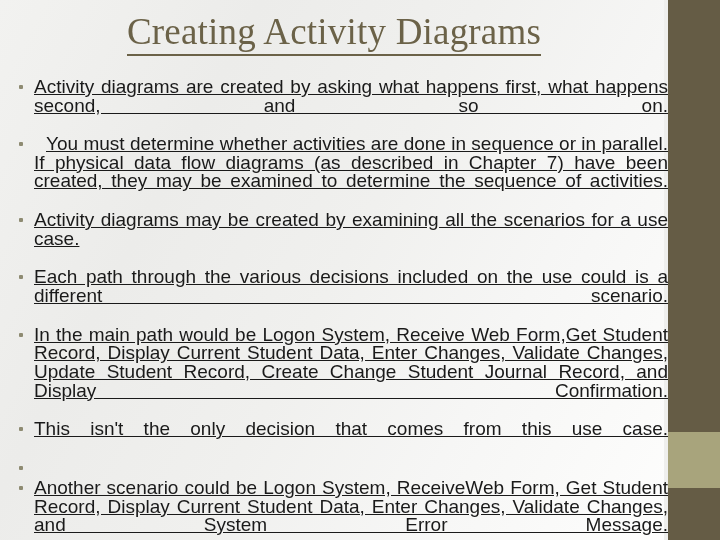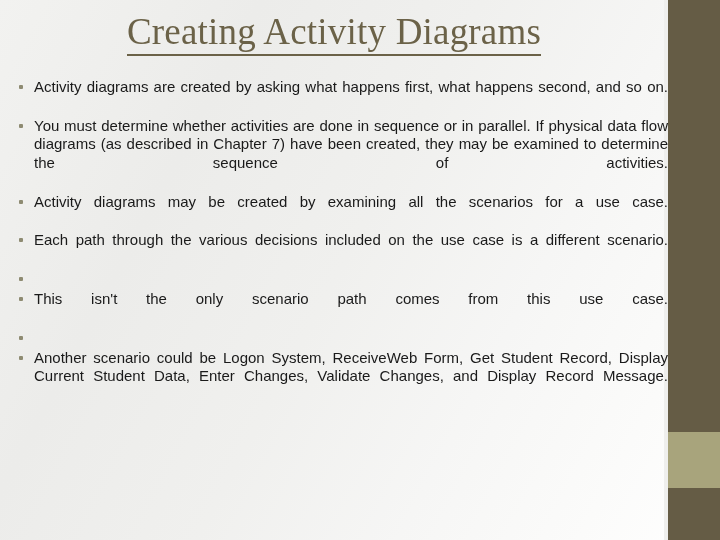--- a/index.html
+++ b/index.html
@@ -85,27 +85,28 @@
   ul.bullets {
     list-style: none;
     margin: 0;
     padding: 0;
   }
   ul.bullets > li {
     position: relative;
     padding-left: 26px;
     margin: 0 0 1.5px 0;
     font-family: "Liberation Sans", sans-serif;
-    font-size: 15px;
+    font-size: 19px;
     line-height: 18.6px;
     color: #1a1a1a;
     text-align: justify;
     text-justify: inter-word;
     -webkit-hyphens: none;
     hyphens: none;
+    text-decoration: underline;
   }
   ul.bullets > li::after {
     content: "";
     display: inline-block;
     width: 100%;
   }
   ul.bullets > li .bullet-dot {
     position: absolute;
     left: 11px;
     top: 7px;
@@ -136,40 +137,41 @@
   </div>
 
   <div class="body-wrap">
     <ul class="bullets">
       <li>
         <span class="bullet-dot" style="background: rgb(142, 139, 114);"></span>
         <span class="li-text" style="color: rgb(26, 26, 26);">Activity diagrams are created by asking what happens first, what happens second, and so on.</span>
       </li>
       <li>
         <span class="bullet-dot" style="background: rgb(142, 139, 114);"></span>
-        <span class="li-text" style="color: rgb(26, 26, 26);">You must determine whether activities are done in sequence or in parallel. If physical data flow diagrams (as described in Chapter 7) have been created, they may be examined to determine the sequence of activities.</span>
+        <span class="li-text" style="color: rgb(26, 26, 26); margin-left: 12px;">You must determine whether activities are done in sequence or in parallel. If physical data flow diagrams (as described in Chapter 7) have been created, they may be examined to determine the sequence of activities.</span>
       </li>
       <li>
         <span class="bullet-dot" style="background: rgb(142, 139, 114);"></span>
         <span class="li-text" style="color: rgb(26, 26, 26); margin-top: 12px;">Activity diagrams may be created by examining all the scenarios for a use case.</span>
       </li>
       <li>
         <span class="bullet-dot" style="background: rgb(142, 139, 114);"></span>
-        <span class="li-text" style="color: rgb(26, 26, 26);">Each path through the various decisions included on the use case is a different scenario.</span>
+        <span class="li-text" style="color: rgb(26, 26, 26);">Each path through the various decisions included on the use could is a different scenario.</span>
+      </li>
+      <li>
+        <span class="bullet-dot" style="background: rgb(142, 139, 114);"></span>
+        <span class="li-text" style="color: rgb(26, 26, 26);">In the main path would be Logon System, Receive Web Form,Get Student Record, Display Current Student Data, Enter Changes, Validate Changes, Update Student Record, Create Change Student Journal Record, and Display Confirmation.</span>
+      </li>
+      <li>
+        <span class="bullet-dot" style="background: rgb(142, 139, 114);"></span>
+        <span class="li-text" style="color: rgb(26, 26, 26);">This isn't the only decision that comes from this use case.</span>
       </li>
       <li>
         <span class="bullet-dot" style="background: rgb(142, 139, 114);"></span>
       </li>
       <li>
         <span class="bullet-dot" style="background: rgb(142, 139, 114);"></span>
-        <span class="li-text" style="color: rgb(26, 26, 26);">This isn't the only scenario path comes from this use case.</span>
-      </li>
-      <li>
-        <span class="bullet-dot" style="background: rgb(142, 139, 114);"></span>
-      </li>
-      <li>
-        <span class="bullet-dot" style="background: rgb(142, 139, 114);"></span>
-        <span class="li-text" style="color: rgb(26, 26, 26);">Another scenario could be Logon System, ReceiveWeb Form, Get Student Record, Display Current Student Data, Enter Changes, Validate Changes, and Display Record Message.</span>
+        <span class="li-text" style="color: rgb(26, 26, 26);">Another scenario could be Logon System, ReceiveWeb Form, Get Student Record, Display Current Student Data, Enter Changes, Validate Changes, and System Error Message.</span>
       </li>
     </ul>
   </div>
 
 </div>
 
 </body></html>

